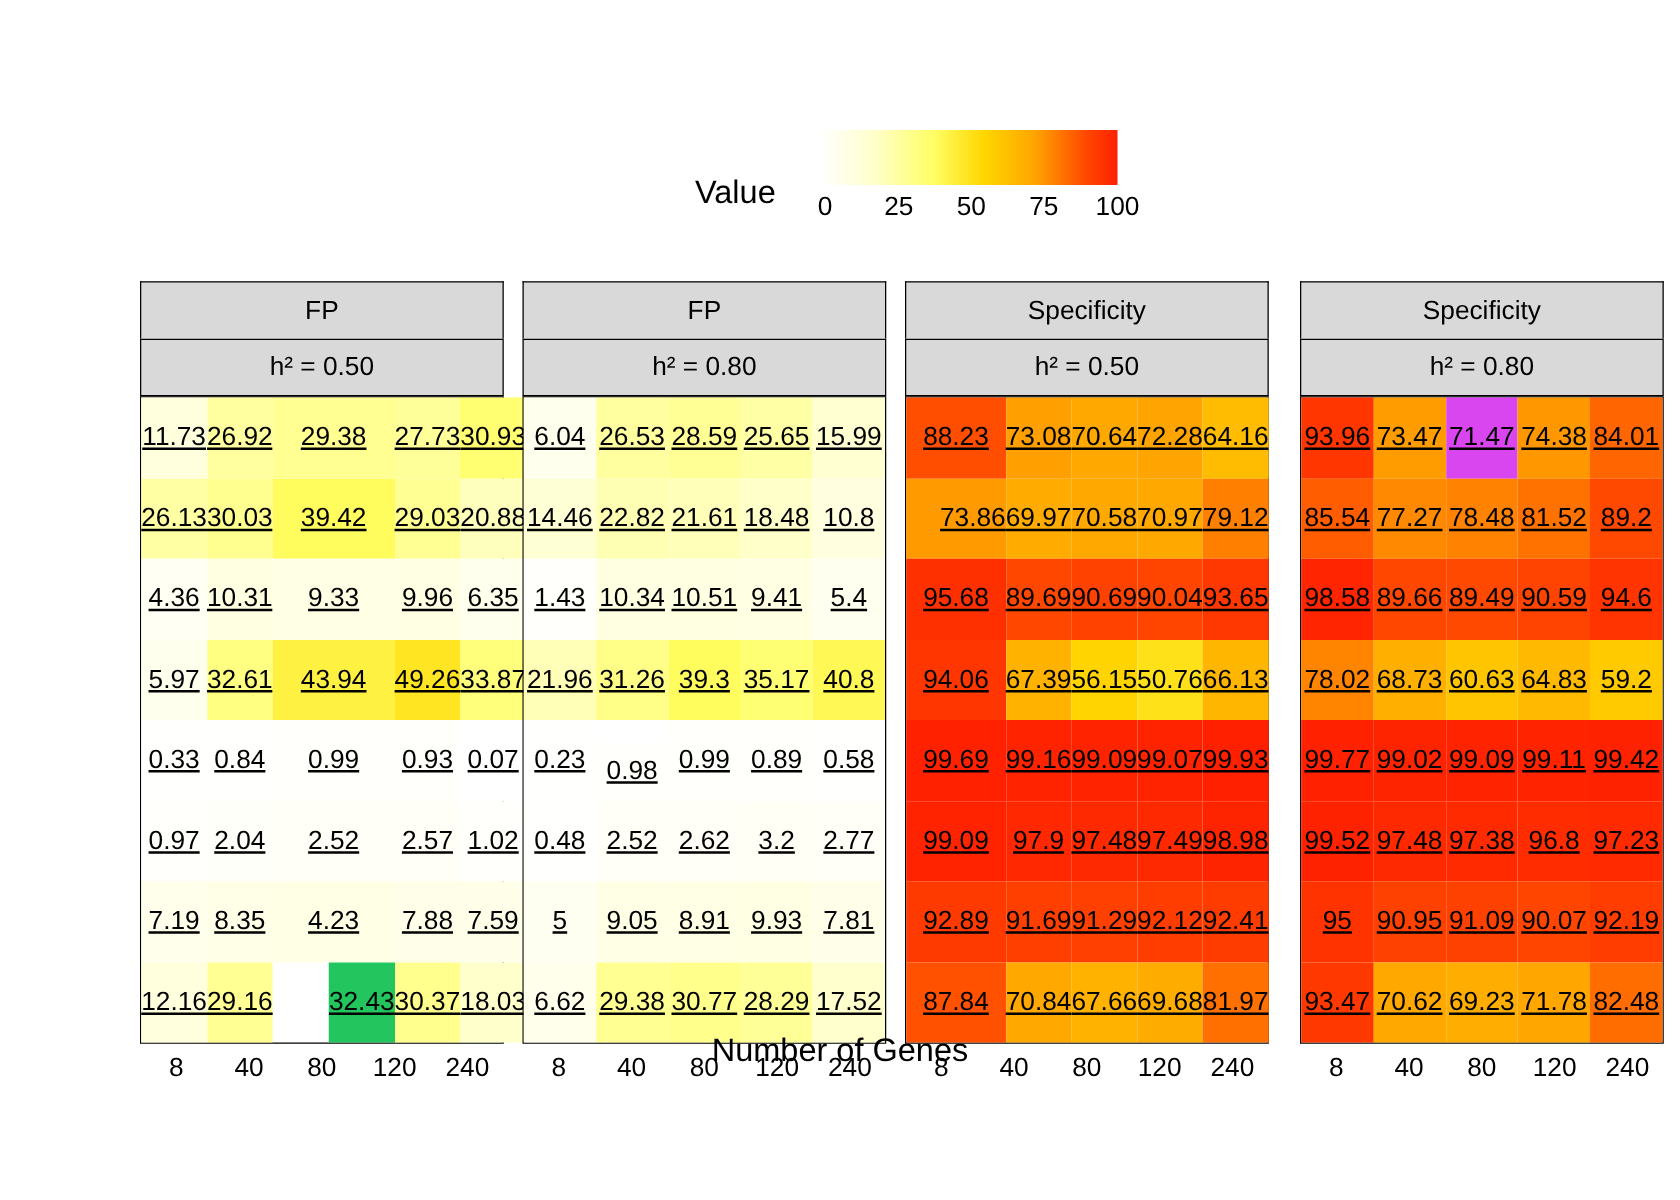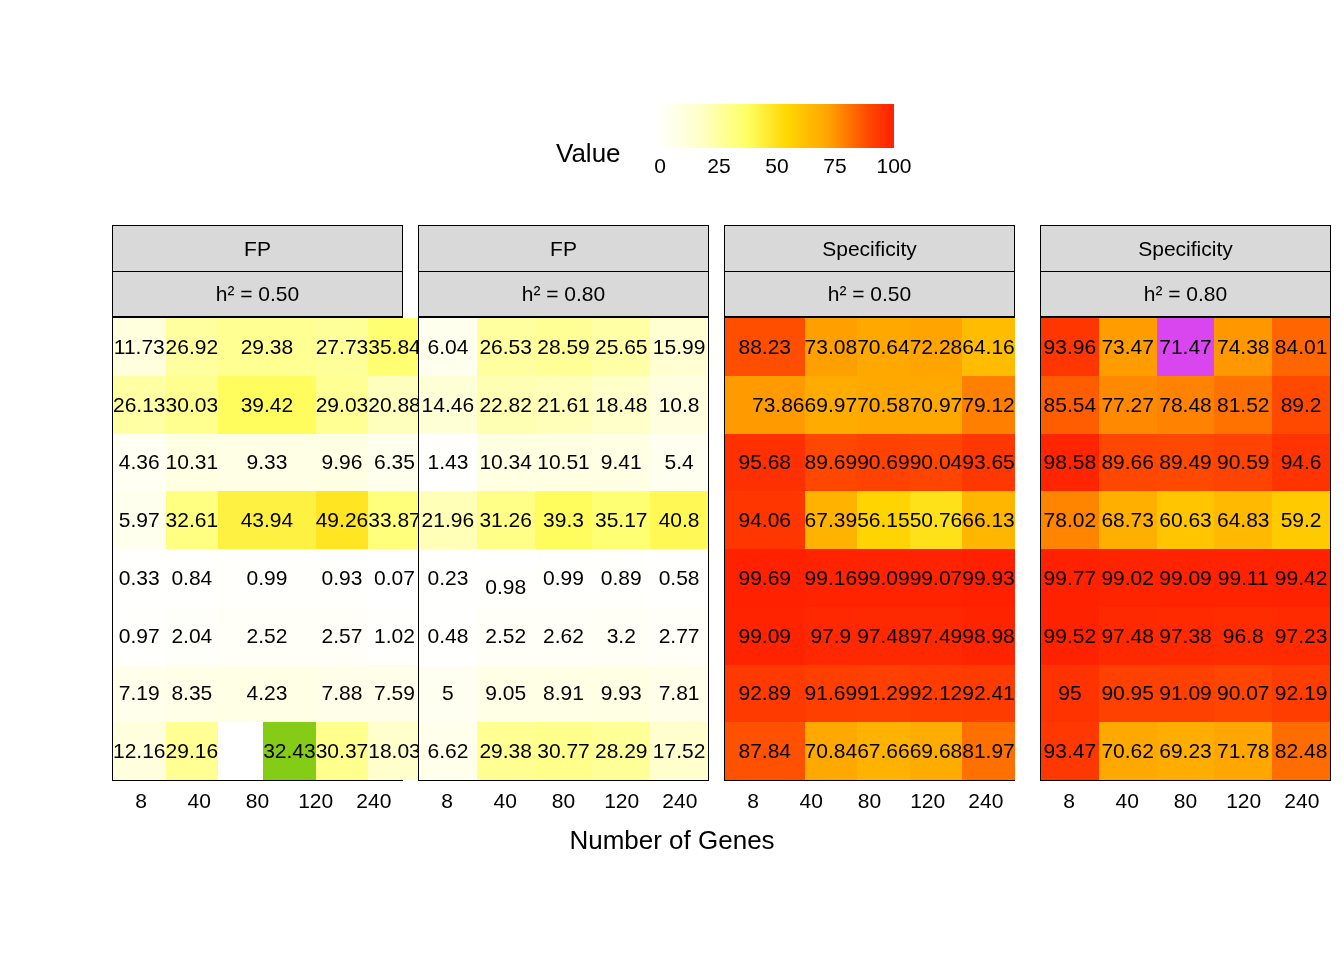--- a/index.html
+++ b/index.html
@@ -64,21 +64,22 @@
   }
   .panel-strip.second{
     border-bottom:1px solid #000;
   }
   .grid{
     box-sizing:border-box;
     border:1px solid #000;
     display:grid;
     grid-template-columns:repeat(5,1fr);
     grid-template-rows:repeat(8,1fr);
-    height:464px;
+    height:518px;
+    text-decoration:underline;
   }
   .cell{
     position:relative;
     display:flex;
     align-items:center;
     justify-content:center;
     font-size:21px;
     color:#000;
     overflow:visible;
     white-space:nowrap;
@@ -137,21 +138,21 @@
 
 
   <div class="panel" id="panel-0" style="left:112px;">
       <div class="panel-strip">FP</div>
       <div class="panel-strip second">h² = 0.50</div>
       <div class="grid">
         <div class="cell" style="background: rgb(255, 255, 222);">11.73</div>
         <div class="cell" style="background: rgb(255, 255, 159);">26.92</div>
         <div class="cell" style="background: rgb(255, 255, 146);">29.38</div>
         <div class="cell" style="background: rgb(255, 255, 154);">27.73</div>
-        <div class="cell" style="background: rgb(255, 255, 113);">35.84</div>
+        <div class="cell" style="background: rgb(255, 255, 113);">30.93</div>
         <div class="cell" style="background: rgb(255, 255, 163);">26.13</div>
         <div class="cell" style="background: rgb(255, 255, 143);">30.03</div>
         <div class="cell" style="background: rgb(255, 252, 93);">39.42</div>
         <div class="cell" style="background: rgb(255, 255, 148);">29.03</div>
         <div class="cell" style="background: rgb(255, 255, 189);">20.88</div>
         <div class="cell" style="background: rgb(255, 255, 243);">4.36</div>
         <div class="cell" style="background: rgb(255, 255, 226);">10.31</div>
         <div class="cell" style="background: rgb(255, 255, 229);">9.33</div>
         <div class="cell" style="background: rgb(255, 255, 227);">9.96</div>
         <div class="cell" style="background: rgb(255, 255, 237);">6.35</div>
@@ -170,21 +171,21 @@
         <div class="cell" style="background: rgb(255, 255, 248);">2.52</div>
         <div class="cell" style="background: rgb(255, 255, 248);">2.57</div>
         <div class="cell" style="background: rgb(255, 255, 252);">1.02</div>
         <div class="cell" style="background: rgb(255, 255, 235);">7.19</div>
         <div class="cell" style="background: rgb(255, 255, 231);">8.35</div>
         <div class="cell" style="background: rgb(255, 255, 230);">4.23</div>
         <div class="cell" style="background: rgb(255, 255, 233);">7.88</div>
         <div class="cell" style="background: rgb(255, 255, 233);">7.59</div>
         <div class="cell" style="background: rgb(255, 255, 221);">12.16</div>
         <div class="cell" style="background: rgb(255, 255, 147);">29.16</div>
-        <div class="cell" style="background: #84cc16; margin-left: 45px;">32.43</div>
+        <div class="cell" style="background: #22c55e; margin-left: 45px;">32.43</div>
         <div class="cell" style="background: rgb(255, 255, 141);">30.37</div>
         <div class="cell" style="background: rgb(255, 255, 204);">18.03</div>
       </div>
       <div class="xaxis">
         <div class="xtick" style="left: 29.1px;">8</div>
         <div class="xtick" style="left: 87.3px;">40</div>
         <div class="xtick" style="left: 145.5px;">80</div>
         <div class="xtick" style="left: 203.7px;">120</div>
         <div class="xtick" style="left: 261.9px;">240</div>
       </div>

